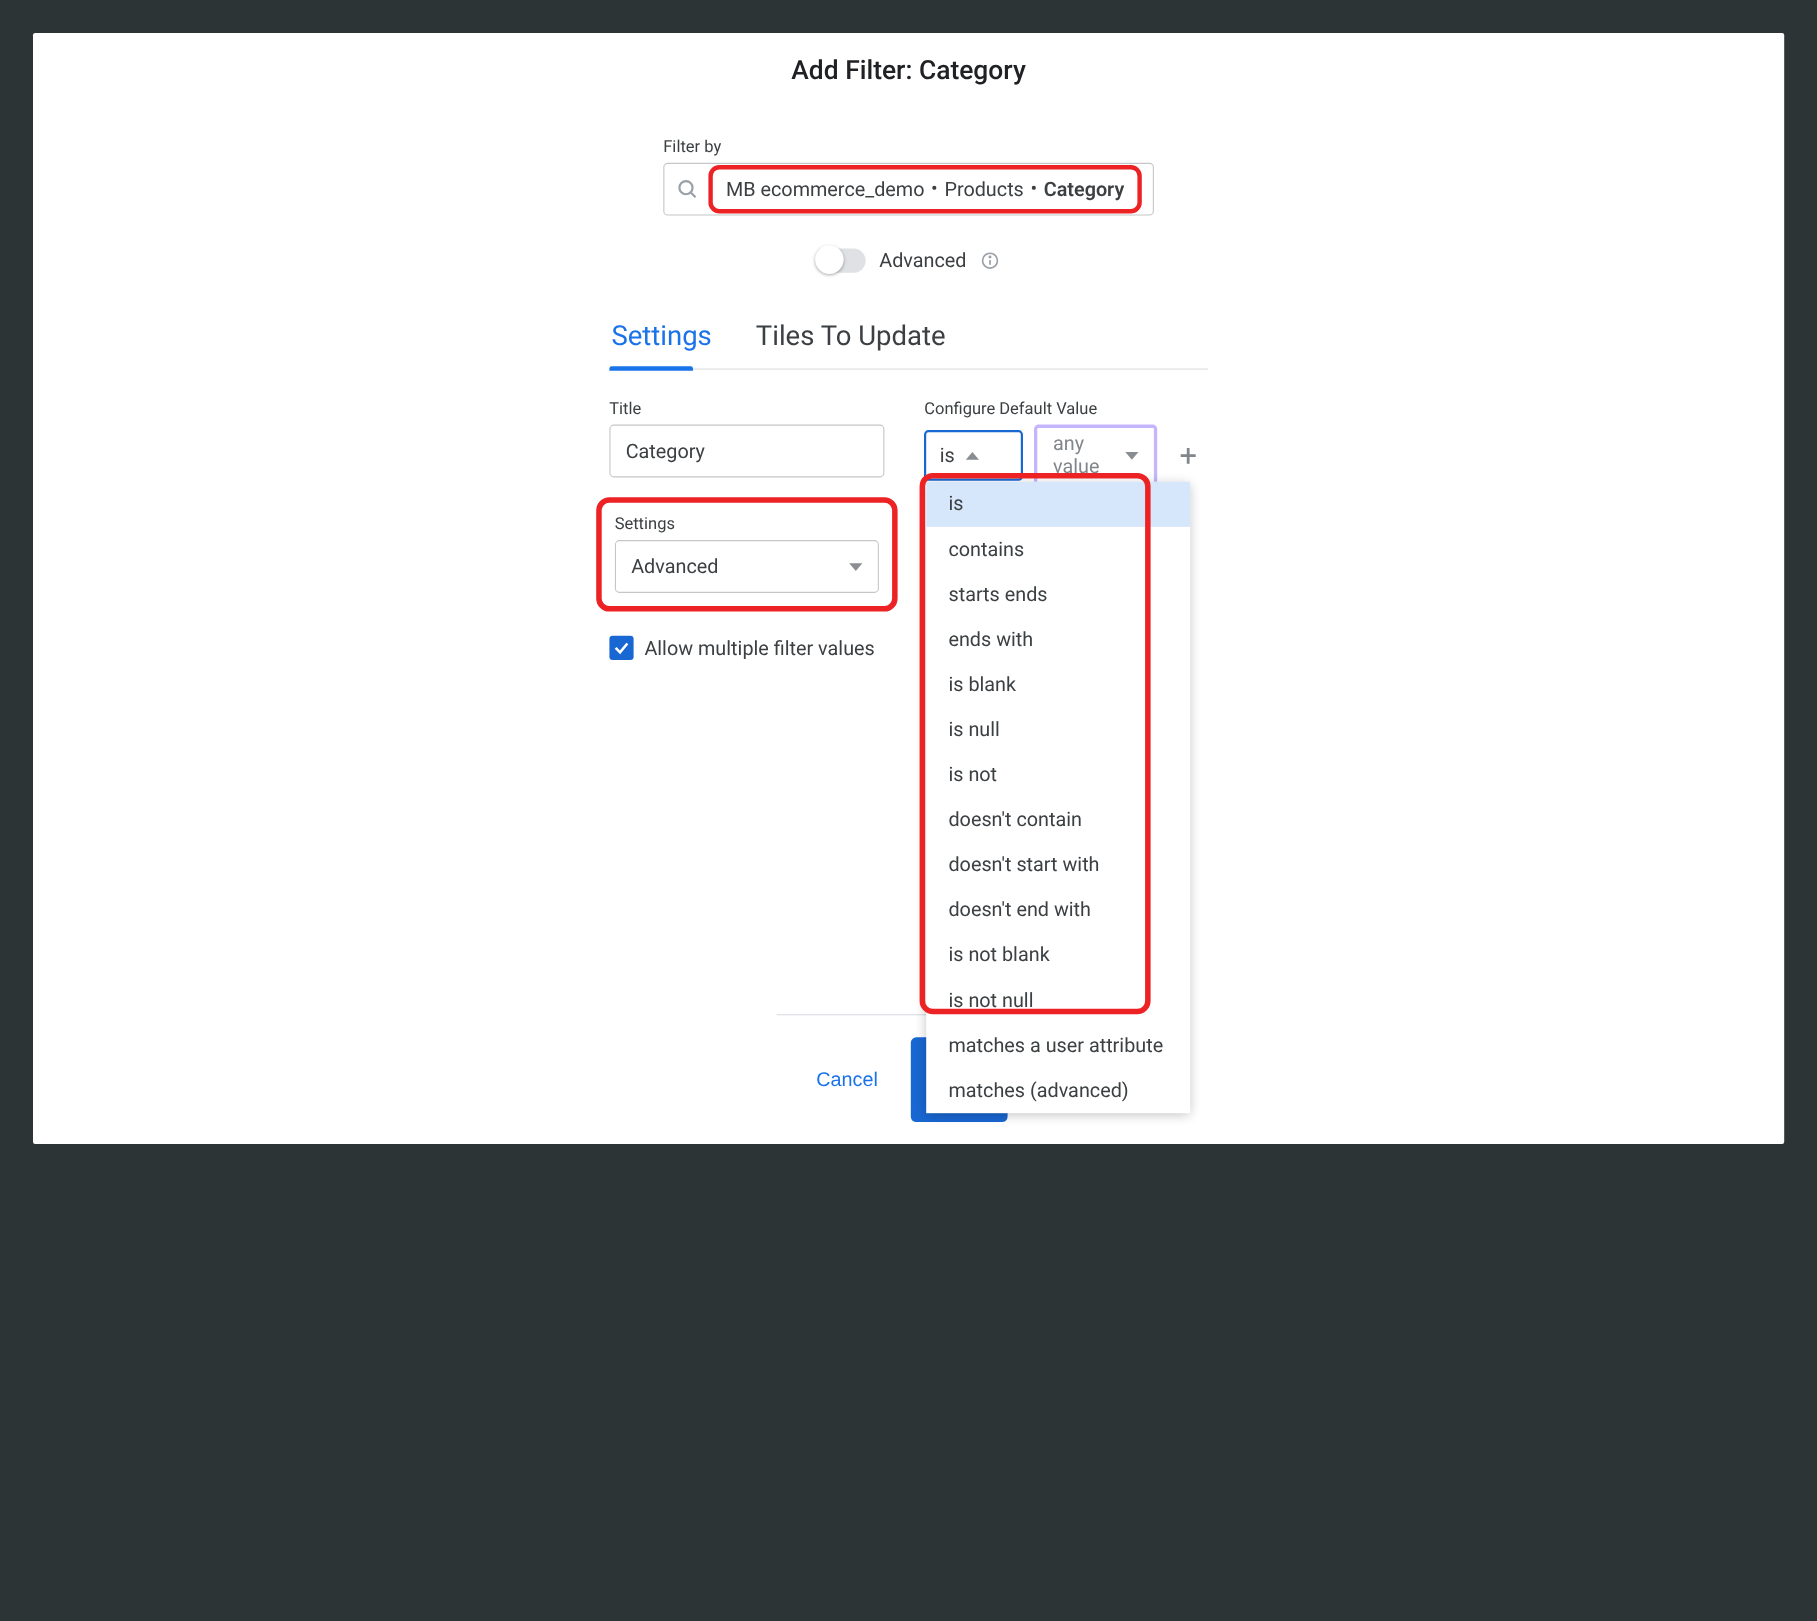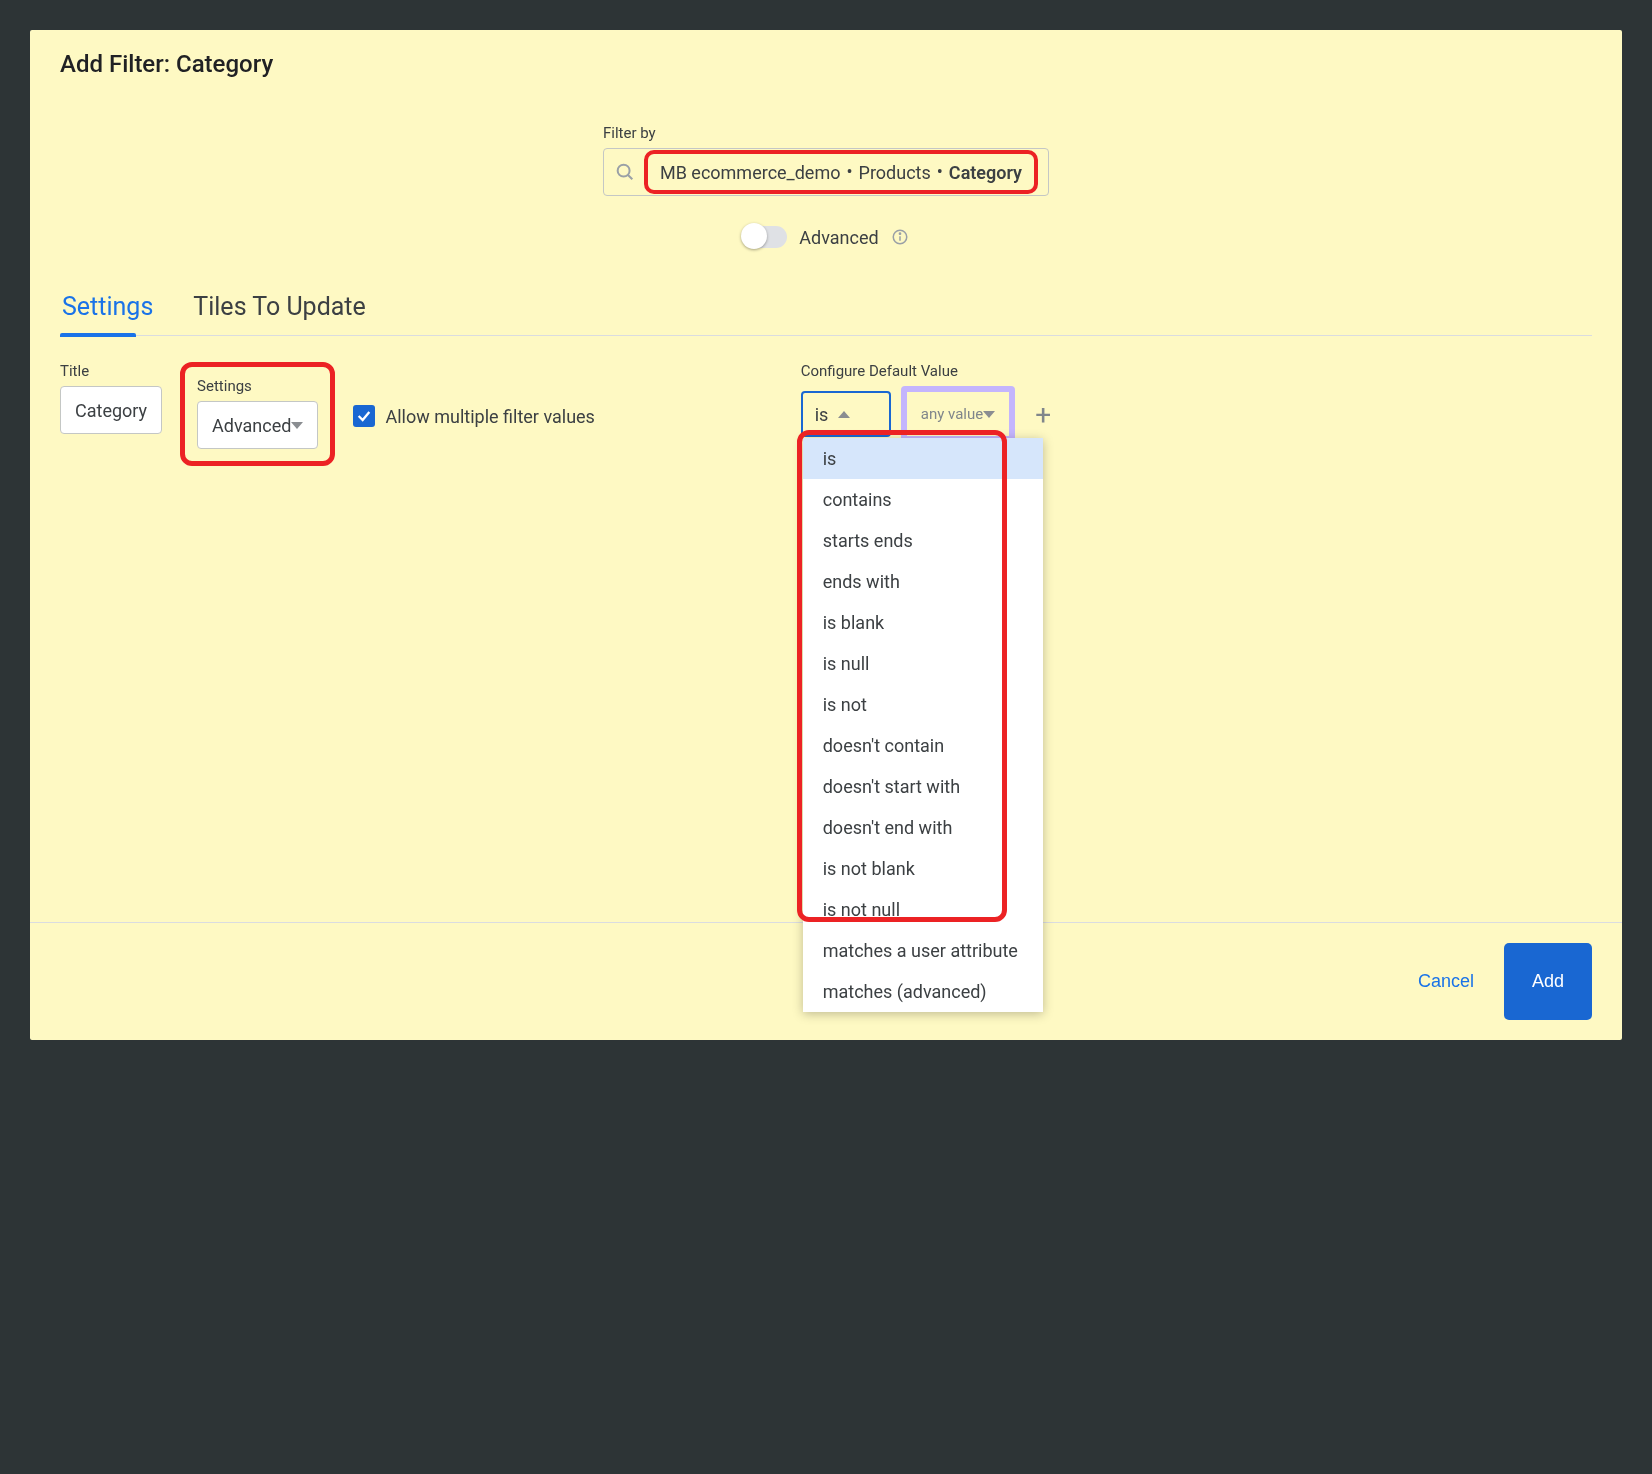--- a/index.html
+++ b/index.html
@@ -2,28 +2,29 @@
 <html><head>
 <meta charset="utf-8">
 <style>
   * { box-sizing: border-box; margin: 0; padding: 0; }
   body {
     font-family: "Google Sans", Roboto, "Helvetica Neue", Arial, sans-serif;
     background: #2d3436;
     padding: 30px;
   }
   .dialog {
-    background: #fef9c3;
+    background: #ffffff;
     width: 100%;
     height: 100%;
     min-height: 1010px;
     border-radius: 2px;
     display: flex;
     flex-direction: column;
     position: relative;
+    align-items: center;
   }
   .dialog-header {
     padding: 20px 30px 6px 30px;
   }
   .dialog-title {
     font-size: 24px;
     font-weight: 500;
     color: #202124;
   }
   .dialog-body {
@@ -77,21 +78,21 @@
     font-size: 25px; font-weight: 400; color: #3c4043; padding: 10px 2px 14px 2px; cursor: pointer; position: relative;
   }
   .tab.active { color: #1a73e8; }
   .tab.active::after {
     content:""; position:absolute; left:0; right:0; bottom:-2px; height:4px; background:#1a73e8; border-radius:2px 2px 0 0;
     width: 80%;
   }
   .grid {
     display: flex; gap: 36px; margin-top: 26px; align-items: flex-start;
   }
-  .col { flex: 0 0 46%; display:flex; flex-direction:row; gap: 30px;}
+  .col { flex: 0 0 46%; display:flex; flex-direction:column; gap: 18px;}
   .col2 { flex:1; }
   .input, .select {
     border: 1px solid #c4c7c5; border-radius: 4px; height: 48px; padding: 0 14px; font-size: 18px; color: #3c4043;
     display:flex; align-items:center; justify-content:space-between; background:#fff; width:100%;
   }
   .hl-red { border: 5px solid #ec2224; border-radius: 12px; padding: 8px 12px 12px 12px; margin-left:-12px; margin-right:-12px;}
   .hl-red .label { margin-top: 2px; }
   .check-row { display:flex; align-items:center; gap:10px; margin-top: 4px; }
   .checkbox {
     width:22px;height:22px;background:#1967d2;border-radius:3px;display:flex;align-items:center;justify-content:center;cursor:pointer;
@@ -99,22 +100,22 @@
   .checkbox svg{color:#fff;width:16px;height:16px;}
   .check-label{font-size:18px;color:#3c4043;}
   .config-row { display:flex; gap:10px; align-items:center; position:relative; }
   .op-select {
     border:2px solid #1967d2;border-radius:4px;height:46px;padding:0 12px;display:flex;align-items:center;gap:10px;
     font-size:18px;color:#3c4043;cursor:pointer;min-width:90px;
   }
   .tri-up { width:0;height:0;border-left:6px solid transparent;border-right:6px solid transparent;border-bottom:7px solid #8a8d91;}
   .tri-down { width:0;height:0;border-left:6px solid transparent;border-right:6px solid transparent;border-top:7px solid #8a8d91;}
   .value-input {
-    flex:1;border:6px solid #c4b5fd;border-radius:4px;height:56px;padding:0 14px;display:flex;align-items:center;justify-content:space-between;
-    color:#80868b;font-size:15px;
+    flex:1;border:3px solid #c4b5fd;border-radius:4px;height:56px;padding:0 14px;display:flex;align-items:center;justify-content:space-between;
+    color:#80868b;font-size:18px;
   }
   .plus-btn { width:36px;height:36px;display:flex;align-items:center;justify-content:center;color:#80868b;cursor:pointer;font-size:28px;}
   .dropdown {
     position:absolute;top:52px;left:2px;width:240px;background:#fff;box-shadow:0 2px 10px rgba(0,0,0,.25);
     z-index:20;padding:0;
   }
   .dropdown-inner { position:relative; }
   .dd-item {
     padding:10px 20px;font-size:18px;color:#3c4043;cursor:pointer;white-space:nowrap;
   }

